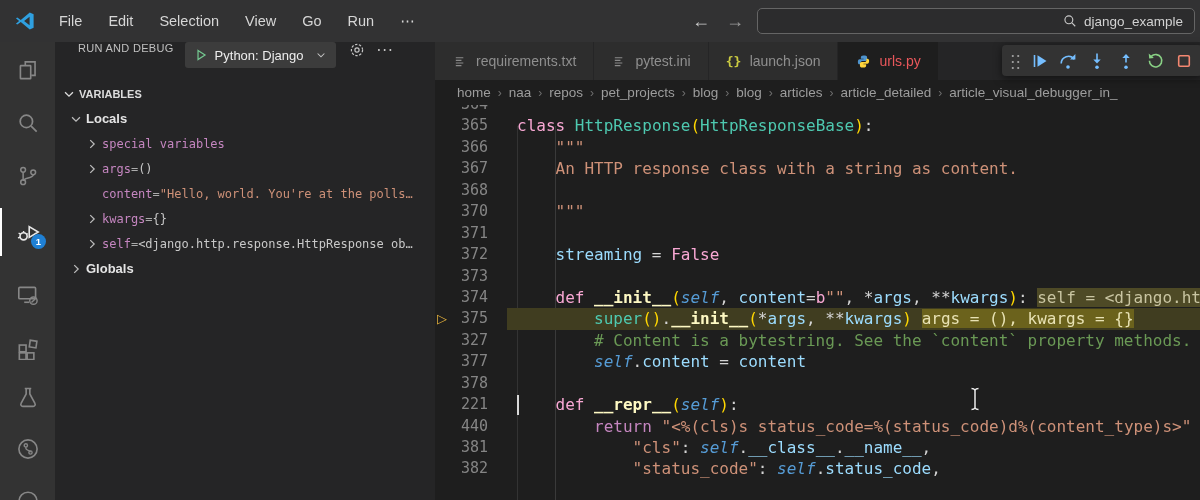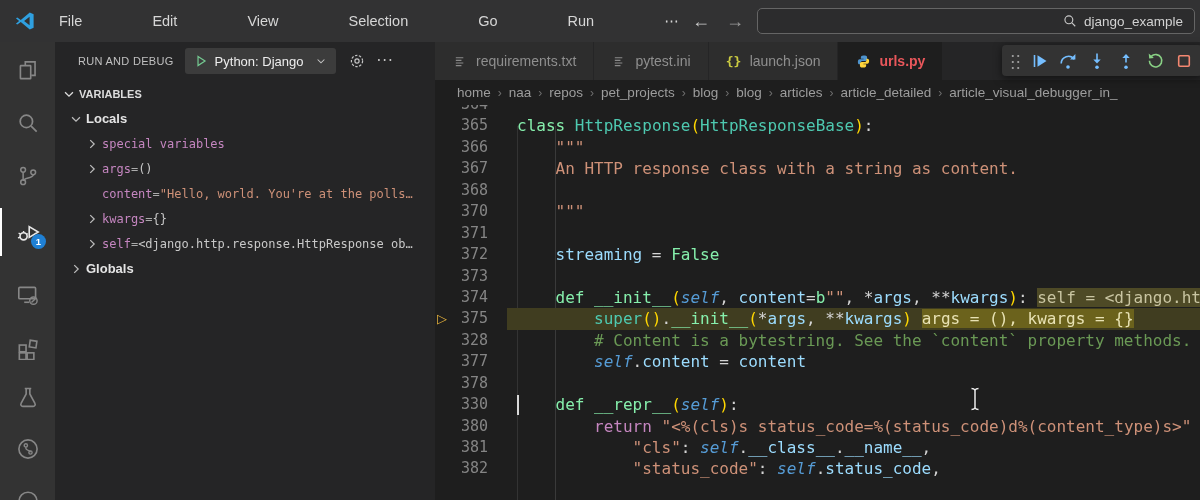--- a/index.html
+++ b/index.html
@@ -3,21 +3,21 @@
 <meta charset="utf-8">
 <style>
   * { margin:0; padding:0; box-sizing:border-box; }
   html,body { width:1200px; height:500px; overflow:hidden; background:#1e1e1e;
     font-family:"Liberation Sans", sans-serif; -webkit-font-smoothing:antialiased; }
 
   
   .titlebar { position:absolute; left:0; top:0; width:1200px; height:42px;
     background:#323233; display:flex; align-items:center; z-index:30; }
   .logo { width:22px; height:22px; margin:0 10px 0 14px; flex:none; }
-  .menus { display:flex;gap:44px; }
+  .menus { display:flex; }
   .menu-item { padding:0 13px; line-height:42px; font-size:14.5px; color:#d6d6d6; cursor:default; }
   .nav { position:absolute; left:692px; top:0; height:42px; display:flex; align-items:center; gap:16px;
     font-size:18px; color:#c8c8c8; }
   .nav .fwd { color:#9a9a9a; }
   .searchbox { position:absolute; left:757px; top:8px; width:438px; height:26px;
     background:#2c2c2d; border:1px solid #656565; border-radius:5px;
     display:flex; align-items:center; justify-content:flex-end; gap:7px;
     padding-right:11px; color:#d2d2d2; font-size:13.5px; }
 
   
@@ -25,21 +25,21 @@
   .ab-item { position:absolute; left:0; width:55px; height:48px; display:flex; align-items:center;
     justify-content:center; color:#878787; }
   .ab-item svg { width:26px; height:26px; }
   .ab-item.active { color:#e8e8e8; border-left:2px solid #ffffff; }
   .ab-badge { position:absolute; left:29px; top:26px; width:15px; height:15px; border-radius:50%;
     background:#1f80d4; color:#fff; font-size:9.5px; font-weight:bold;
     display:flex; align-items:center; justify-content:center; }
 
   
   .sidebar { position:absolute; left:55px; top:42px; width:380px; height:458px; background:#252526; z-index:10; }
-  .panel-header { height:38px; display:flex; align-items:center; padding-left:23px; }
+  .panel-header { height:38px; display:flex; padding-left:23px; }
   .panel-title { font-size:11px; letter-spacing:.3px; color:#c0c0c0; white-space:nowrap; }
   .launch { margin-left:11px; height:26px; display:flex; align-items:center; gap:7px;
     background:#3c3c3c; border-radius:3px; padding:0 9px; font-size:13px; color:#ededed; }
   .launch .chev-svg { width:12px; height:12px; color:#c5c5c5; margin-left:4px; }
   .hdr-ico { margin-left:13px; color:#c5c5c5; display:flex; }
   .hdr-ico svg { width:16px; height:16px; }
   .dots { margin-left:12px; color:#c5c5c5; font-size:15px; letter-spacing:1px; font-family:"DejaVu Sans",sans-serif; }
   .vars { position:absolute; left:0; top:40px; right:8px; }
   .vars-header { height:24px; display:flex; align-items:center; padding-left:7px; gap:3px;
     font-size:11px; font-weight:bold; color:#dcdcdc; }
@@ -52,21 +52,21 @@
   .vname { color:#c586c0; }
   .veq { color:#ababab; }
   .vval { color:#c8c8c8; }
   .vval.string { color:#ce9178; }
 
   
   .editor { position:absolute; left:435px; top:42px; width:765px; height:458px; background:#1e1e1e; }
   .tabbar { position:absolute; left:0; top:0; right:0; height:38px; background:#252526; display:flex; }
   .tab { display:flex; align-items:center; gap:8px; padding:0 17px; background:#2d2d2d;
     border-right:1px solid #252526; font-size:14px; color:#8f8f8f; white-space:nowrap; flex:none; }
-  .tab.active { background:#1e1e1e;font-weight:bold; }
+  .tab.active { background:#1e1e1e; }
   .tab.modified-red { color:#e9575b; }
   .tab .tico { display:flex; width:16px; height:16px; align-items:center; justify-content:center; }
   .tab .tico svg { width:15px; height:15px; }
   .braces { color:#cbcb41; font-family:"DejaVu Sans Mono",monospace; font-size:13px; font-weight:bold; }
 
   .debug-toolbar { position:absolute; left:567px; top:3px; width:200px; height:31px; background:#333333;
     border-radius:4px; box-shadow:0 2px 8px rgba(0,0,0,.55); display:flex; align-items:center;
     padding:0 7px; gap:9px; z-index:40; }
   .grip { width:11px; height:17px; flex:none;
     background-image:radial-gradient(#9a9a9a 1.1px, transparent 1.3px);
@@ -82,21 +82,21 @@
   .code { position:absolute; left:0; top:63px; right:0; bottom:0; overflow:hidden;
     font-family:"DejaVu Sans Mono",monospace; font-size:16px; line-height:21.45px; }
   .code-inner { margin-top:-11px; position:relative; }
   .guide { position:absolute; width:1px; top:32px; bottom:-437px; background:#3a3a3a; z-index:1; }
   .code-line { display:flex; height:21.45px; white-space:pre; position:relative; }
   .gut { width:53px; flex:none; text-align:right; color:#858585; font-size:15px; position:relative; }
   .gut .marker { position:absolute; left:2px; top:0; color:#e8b33c; font-size:13px;
     font-family:"DejaVu Sans",sans-serif; }
   .lbody { flex:1; margin-left:19px; padding-left:10px; position:relative; z-index:2; }
   .code-line.current .lbody { background:#403d20; }
-  .tk-kw { color:#86efac; } .tk-cls { color:#4ec9b0; } .tk-fn { color:#86efac; }
+  .tk-kw { color:#f9a8d4; } .tk-cls { color:#4ec9b0; } .tk-fn { color:#fef9c3;font-weight:bold; }
   .tk-str { color:#ce9178; } .tk-com { color:#6a9955; } .tk-var { color:#9cdcfe; }
   .tk-self { color:#569cd6; font-style:italic; } .tk-ret { color:#c586c0; }
   .tk-pun { color:#d4d4d4; } .tk-br { color:#ffd700; }
   .tk-h374 { background:#4e4a26; color:#c9c5a2; }
   .tk-h375 { background:#6b621c; color:#e8e2b4; }
   .cursor { position:absolute; left:82px; width:2px; height:20px; background:#d8d8d8; z-index:5; }
 
   .mouse-ibeam { position:absolute; left:968px; top:386px; z-index:60; pointer-events:none; }
 </style>
 </head>
@@ -104,22 +104,22 @@
 
 <div class="titlebar">
   <div class="logo">
     <svg viewBox="0 0 24 24">
         <path fill="#2fa0e0" d="M17.2 2.6L7.4 11 3.6 8.1l-1.5.9 3.5 3-3.5 3 1.5.9 3.8-2.9 9.8 8.4 4.2-2V4.6l-4.2-2zM17 7.3v9.4L11 12l6-4.7z"></path>
       </svg>
   </div>
   <div class="menus" id="menus">
       <div class="menu-item">File</div>
       <div class="menu-item">Edit</div>
+      <div class="menu-item">Selection</div>
       <div class="menu-item">View</div>
-      <div class="menu-item">Selection</div>
       <div class="menu-item">Go</div>
       <div class="menu-item">Run</div>
       <div class="menu-item">⋯</div>
     </div>
   <div class="nav">
     <span>←</span>
     <span class="fwd">→</span>
   </div>
   <div class="searchbox">
     <svg width="14" height="14" viewBox="0 0 16 16">
@@ -377,25 +377,25 @@
         <div class="code-line"><span class="gut">365</span><span class="lbody"><span class="tk-kw">class</span><span class="tk-pun"> </span><span class="tk-cls">HttpResponse</span><span class="tk-br">(</span><span class="tk-cls">HttpResponseBase</span><span class="tk-br">)</span><span class="tk-pun">:</span></span></div>
         <div class="code-line"><span class="gut">366</span><span class="lbody"><span class="tk-str">    """</span></span></div>
         <div class="code-line"><span class="gut">367</span><span class="lbody"><span class="tk-str">    An HTTP response class with a string as content.</span></span></div>
         <div class="code-line"><span class="gut">368</span><span class="lbody"></span></div>
         <div class="code-line"><span class="gut">370</span><span class="lbody"><span class="tk-str">    """</span></span></div>
         <div class="code-line"><span class="gut">371</span><span class="lbody"></span></div>
         <div class="code-line"><span class="gut">372</span><span class="lbody"><span class="tk-var">    streaming</span><span class="tk-pun"> = </span><span class="tk-kw">False</span></span></div>
         <div class="code-line"><span class="gut">373</span><span class="lbody"></span></div>
         <div class="code-line"><span class="gut">374</span><span class="lbody"><span class="tk-kw">    def</span><span class="tk-pun"> </span><span class="tk-fn">__init__</span><span class="tk-br">(</span><span class="tk-self">self</span><span class="tk-pun">, </span><span class="tk-var">content</span><span class="tk-pun">=</span><span class="tk-kw">b</span><span class="tk-str">""</span><span class="tk-pun">, *</span><span class="tk-var">args</span><span class="tk-pun">, **</span><span class="tk-var">kwargs</span><span class="tk-br">)</span><span class="tk-pun">: </span><span class="tk-h374">self = &lt;django.ht</span></span></div>
         <div class="code-line current"><span class="gut">375<span class="marker">▷</span></span><span class="lbody"><span class="tk-cls">        super</span><span class="tk-br">()</span><span class="tk-pun">.</span><span class="tk-fn">__init__</span><span class="tk-br">(</span><span class="tk-pun">*</span><span class="tk-var">args</span><span class="tk-pun">, **</span><span class="tk-var">kwargs</span><span class="tk-br">)</span><span class="tk-pun"> </span><span class="tk-h375">args = (), kwargs = {}</span></span></div>
-        <div class="code-line"><span class="gut">328</span><span class="lbody"><span class="tk-com">        # Content is a bytestring. See the `content` property methods.</span></span></div>
+        <div class="code-line"><span class="gut">327</span><span class="lbody"><span class="tk-com">        # Content is a bytestring. See the `content` property methods.</span></span></div>
         <div class="code-line"><span class="gut">377</span><span class="lbody"><span class="tk-self">        self</span><span class="tk-pun">.</span><span class="tk-var">content</span><span class="tk-pun"> = </span><span class="tk-var">content</span></span></div>
         <div class="code-line"><span class="gut">378</span><span class="lbody"></span></div>
-        <div class="code-line"><span class="gut">330</span><span class="lbody"><span class="tk-kw">    def</span><span class="tk-pun"> </span><span class="tk-fn">__repr__</span><span class="tk-br">(</span><span class="tk-self">self</span><span class="tk-br">)</span><span class="tk-pun">:</span></span></div>
-        <div class="code-line"><span class="gut">380</span><span class="lbody"><span class="tk-ret">        return</span><span class="tk-pun"> </span><span class="tk-str">"&lt;%(cls)s status_code=%(status_code)d%(content_type)s&gt;"</span><span class="tk-pun"> % {</span></span></div>
+        <div class="code-line"><span class="gut">221</span><span class="lbody"><span class="tk-kw">    def</span><span class="tk-pun"> </span><span class="tk-fn">__repr__</span><span class="tk-br">(</span><span class="tk-self">self</span><span class="tk-br">)</span><span class="tk-pun">:</span></span></div>
+        <div class="code-line"><span class="gut">440</span><span class="lbody"><span class="tk-ret">        return</span><span class="tk-pun"> </span><span class="tk-str">"&lt;%(cls)s status_code=%(status_code)d%(content_type)s&gt;"</span><span class="tk-pun"> % {</span></span></div>
         <div class="code-line"><span class="gut">381</span><span class="lbody"><span class="tk-str">            "cls"</span><span class="tk-pun">: </span><span class="tk-self">self</span><span class="tk-pun">.</span><span class="tk-var">__class__</span><span class="tk-pun">.</span><span class="tk-var">__name__</span><span class="tk-pun">,</span></span></div>
         <div class="code-line"><span class="gut">382</span><span class="lbody"><span class="tk-str">            "status_code"</span><span class="tk-pun">: </span><span class="tk-self">self</span><span class="tk-pun">.</span><span class="tk-var">status_code</span><span class="tk-pun">,</span></span></div>
         <div class="cursor" style="top: 300.8px;"></div>
       </div>
   </div>
 </div>
 
 <div class="mouse-ibeam">
   <svg width="14" height="26" viewBox="0 0 14 26">
     <path d="M3.5 2.5c1.6 0 2.9.6 3.5 1.6.6-1 1.9-1.6 3.5-1.6M7 4.1v17.8M3.5 23.5c1.6 0 2.9-.6 3.5-1.6.6 1 1.9 1.6 3.5 1.6" stroke="#1a1a1a" stroke-width="3.6" fill="none"></path>

